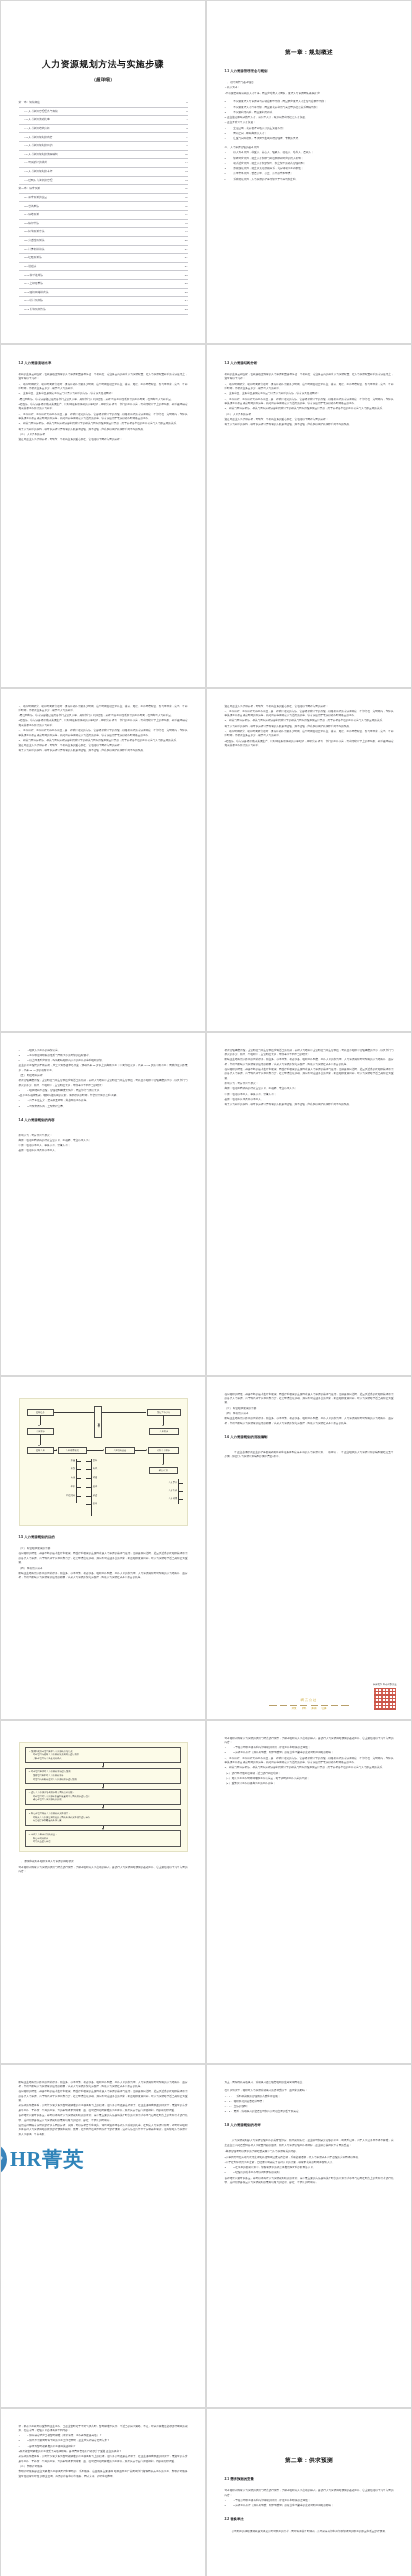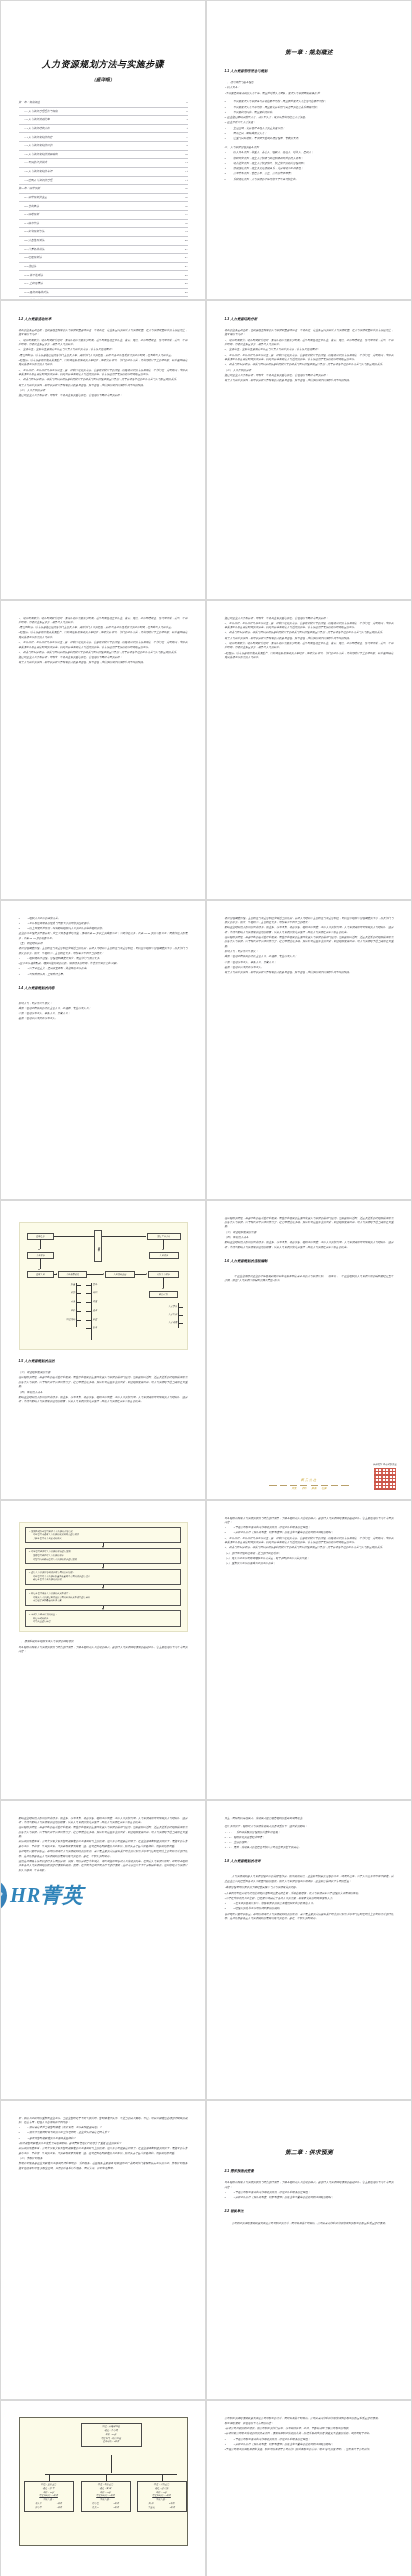--- a/index.html
+++ b/index.html
@@ -12,31 +12,30 @@
     -webkit-font-smoothing: antialiased;
   }
   #doc-grid {
     width: 412px;
     display: flex;
     flex-wrap: wrap;
     align-content: flex-start;
   }
   .page {
     width: 206px;
-    height: 300px;
+    height: 344px;
     background: #fff;
     border: 0.5px solid #d8d8d8;
     padding: 15.5px 17.5px 11.3px 17.5px;
     position: relative;
     overflow: hidden;
     font-size: 2.6px;
     line-height: 1.72;
     text-align: justify;
     color: #3d3d42;
-    font-style: italic;
   }
   .inner { position: relative; z-index: 2; }
 
   
   .doc-title {
     text-align: center;
     font-size: 8.8px;
     font-weight: bold;
     letter-spacing: 0.6px;
     margin: 40px 0 4.1px 0;

